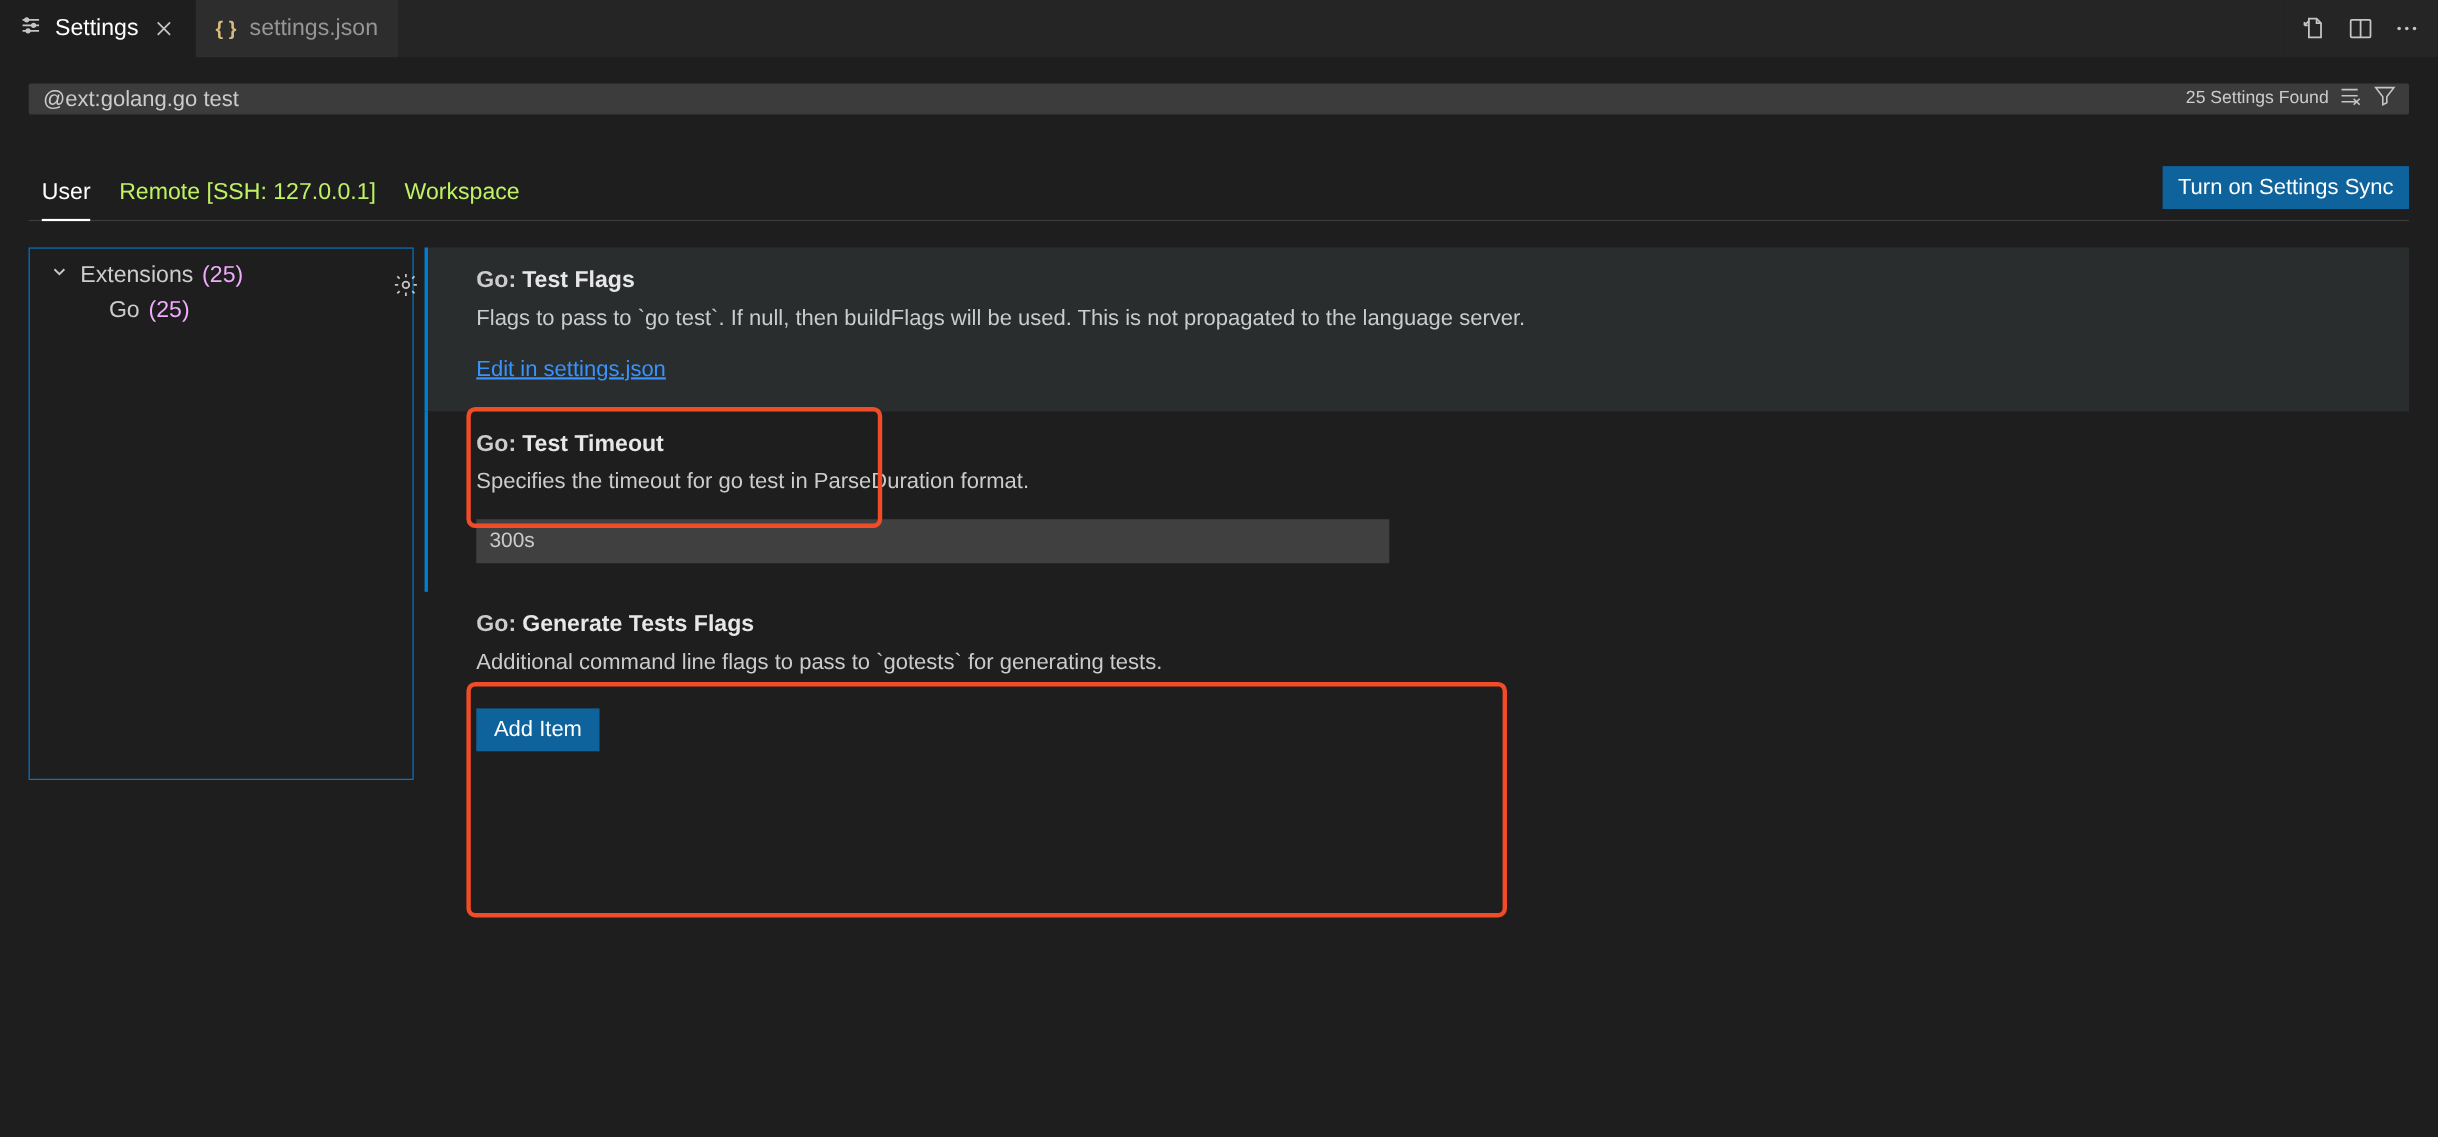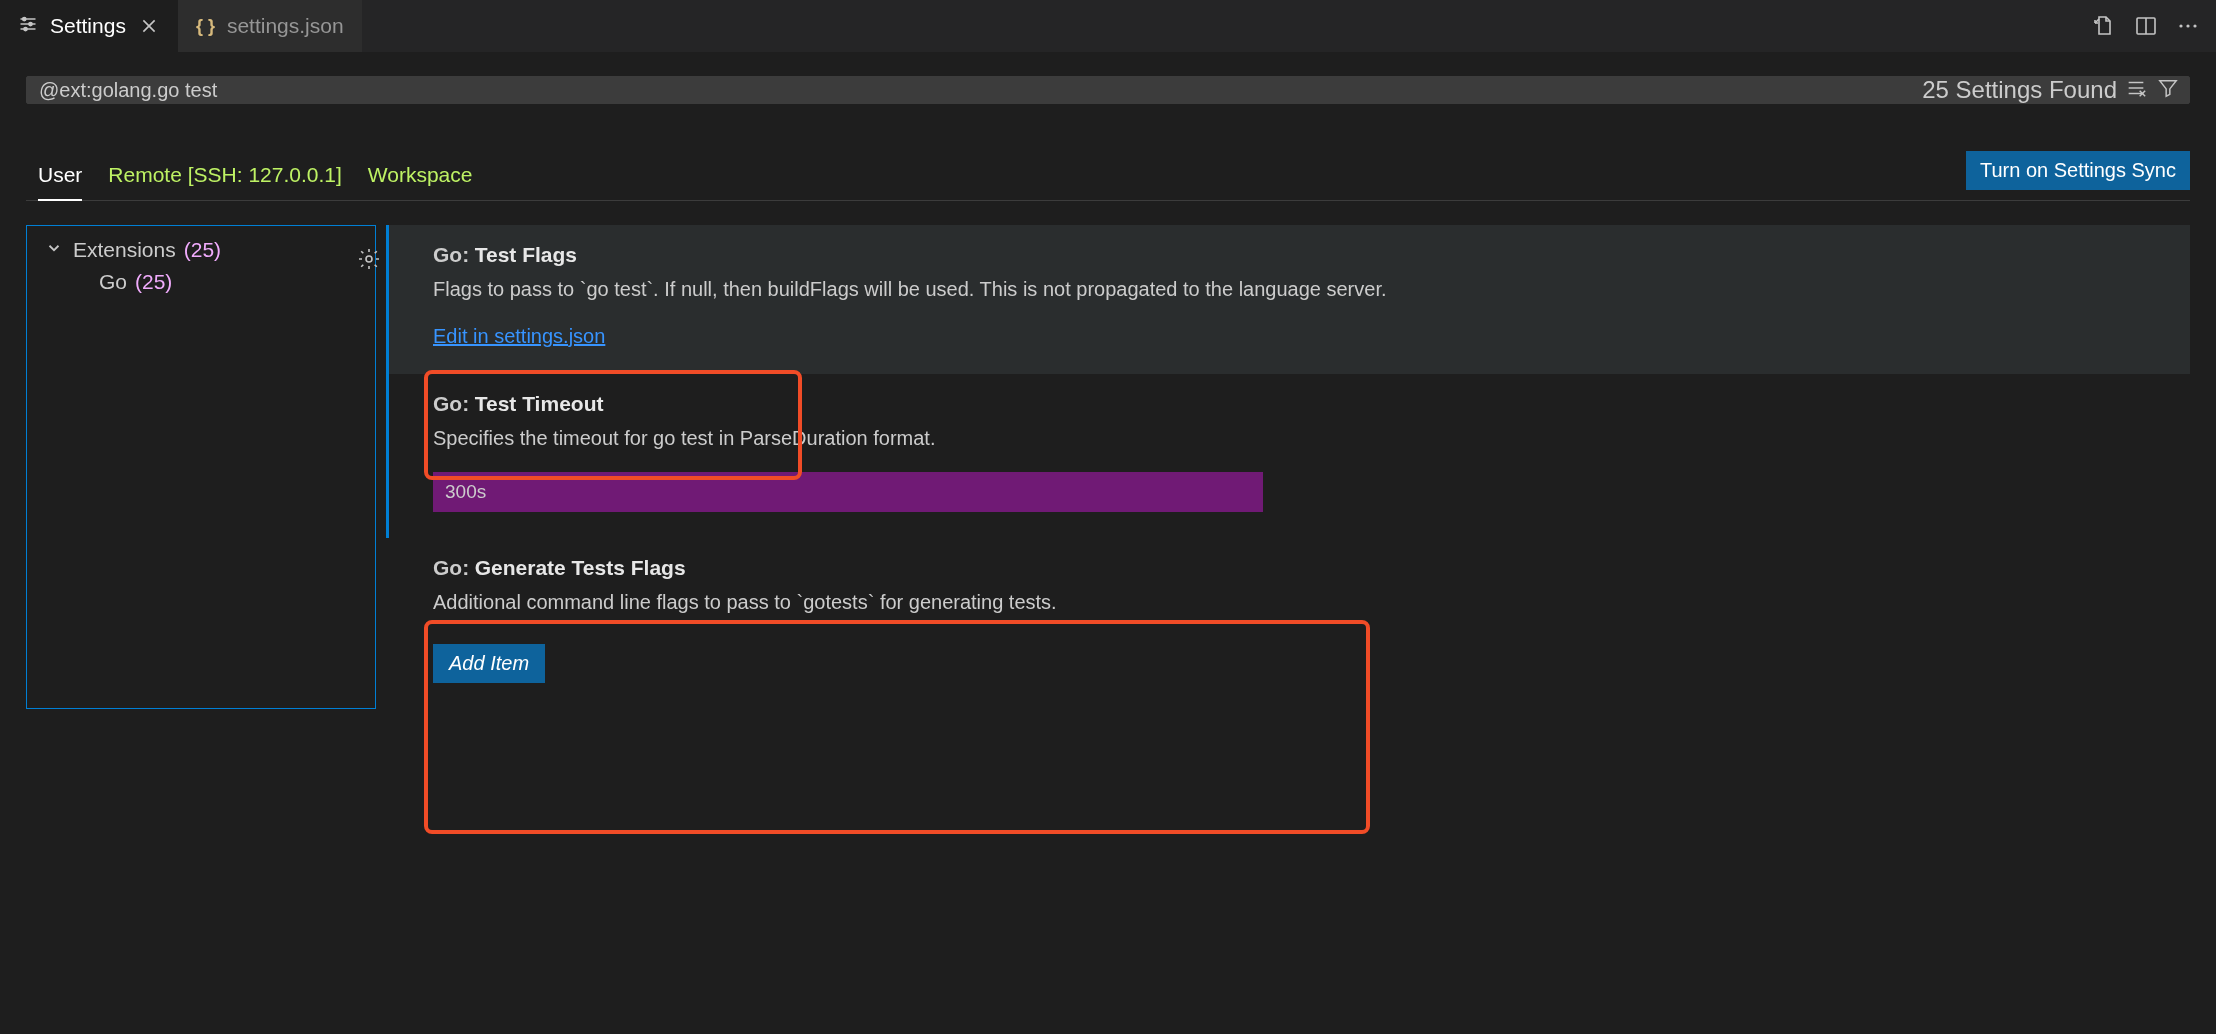--- a/index.html
+++ b/index.html
@@ -61,21 +61,21 @@
     flex: 1;
     background: transparent;
     border: none;
     outline: none;
     color: #cccccc;
     font-size: 20px;
     padding: 0 12px;
   }
   .search-found {
     color: #cccccc;
-    font-size: 24px;
+    font-size: 16px;
     padding-right: 8px;
     white-space: nowrap;
   }
   .search-actions {
     display: flex; align-items: center; gap: 10px;
     padding-right: 10px;
   }
 
   
   .scopebar {
@@ -203,37 +203,36 @@
   }
   .checkbox-label {
     font-size: 20px;
     color: #cccccc;
   }
 
   .text-input {
     margin-top: 20px;
     width: 830px;
     height: 40px;
-    background: #701a75;
+    background: #404040;
     border: none;
     color: #cccccc;
     font-size: 19px;
     padding: 0 12px;
     outline: none;
   }
 
   .add-item-btn {
     margin-top: 28px;
     background: #0e639c;
     color: #ffffff;
     border: none;
     font-size: 20px;
     padding: 8px 16px;
     cursor: pointer;
-    font-style: italic;
   }
 
   
   .redbox1 {
     position: absolute;
     border: 4px solid #f14c27;
     border-radius: 8px;
     left: 424px;
     top: 370px;
     width: 378px;

